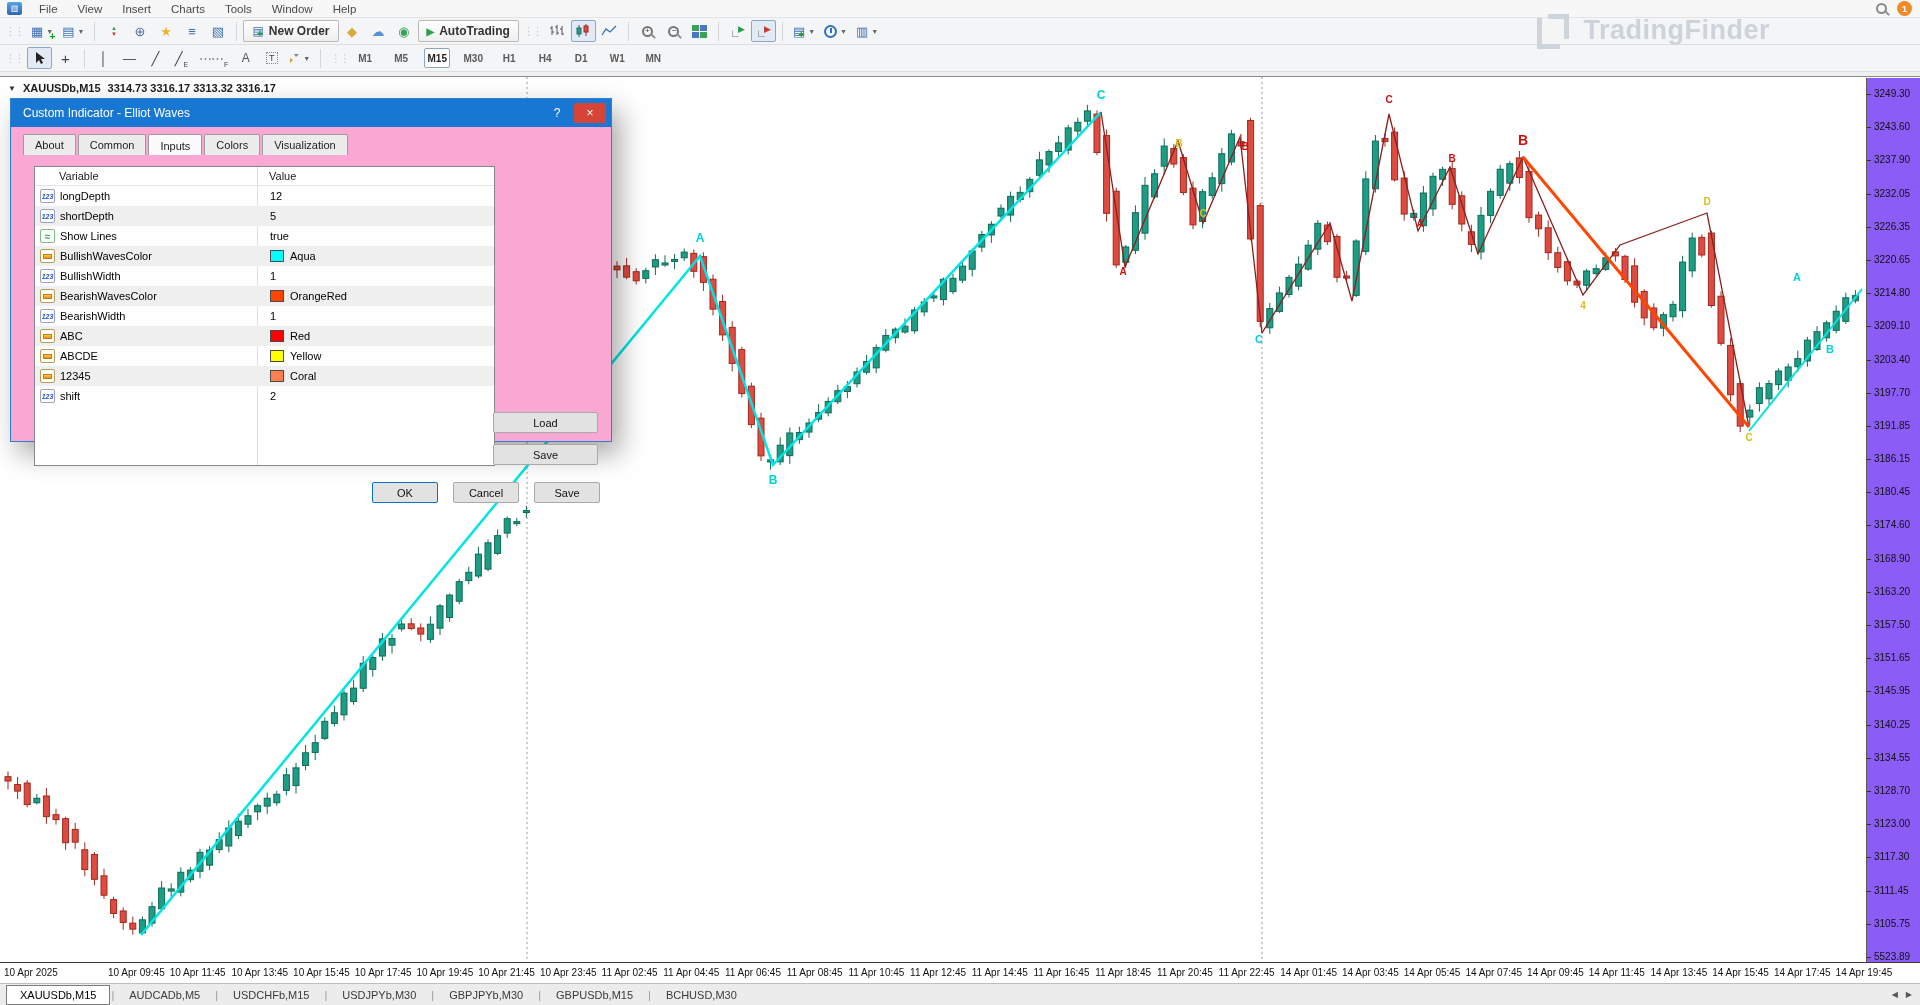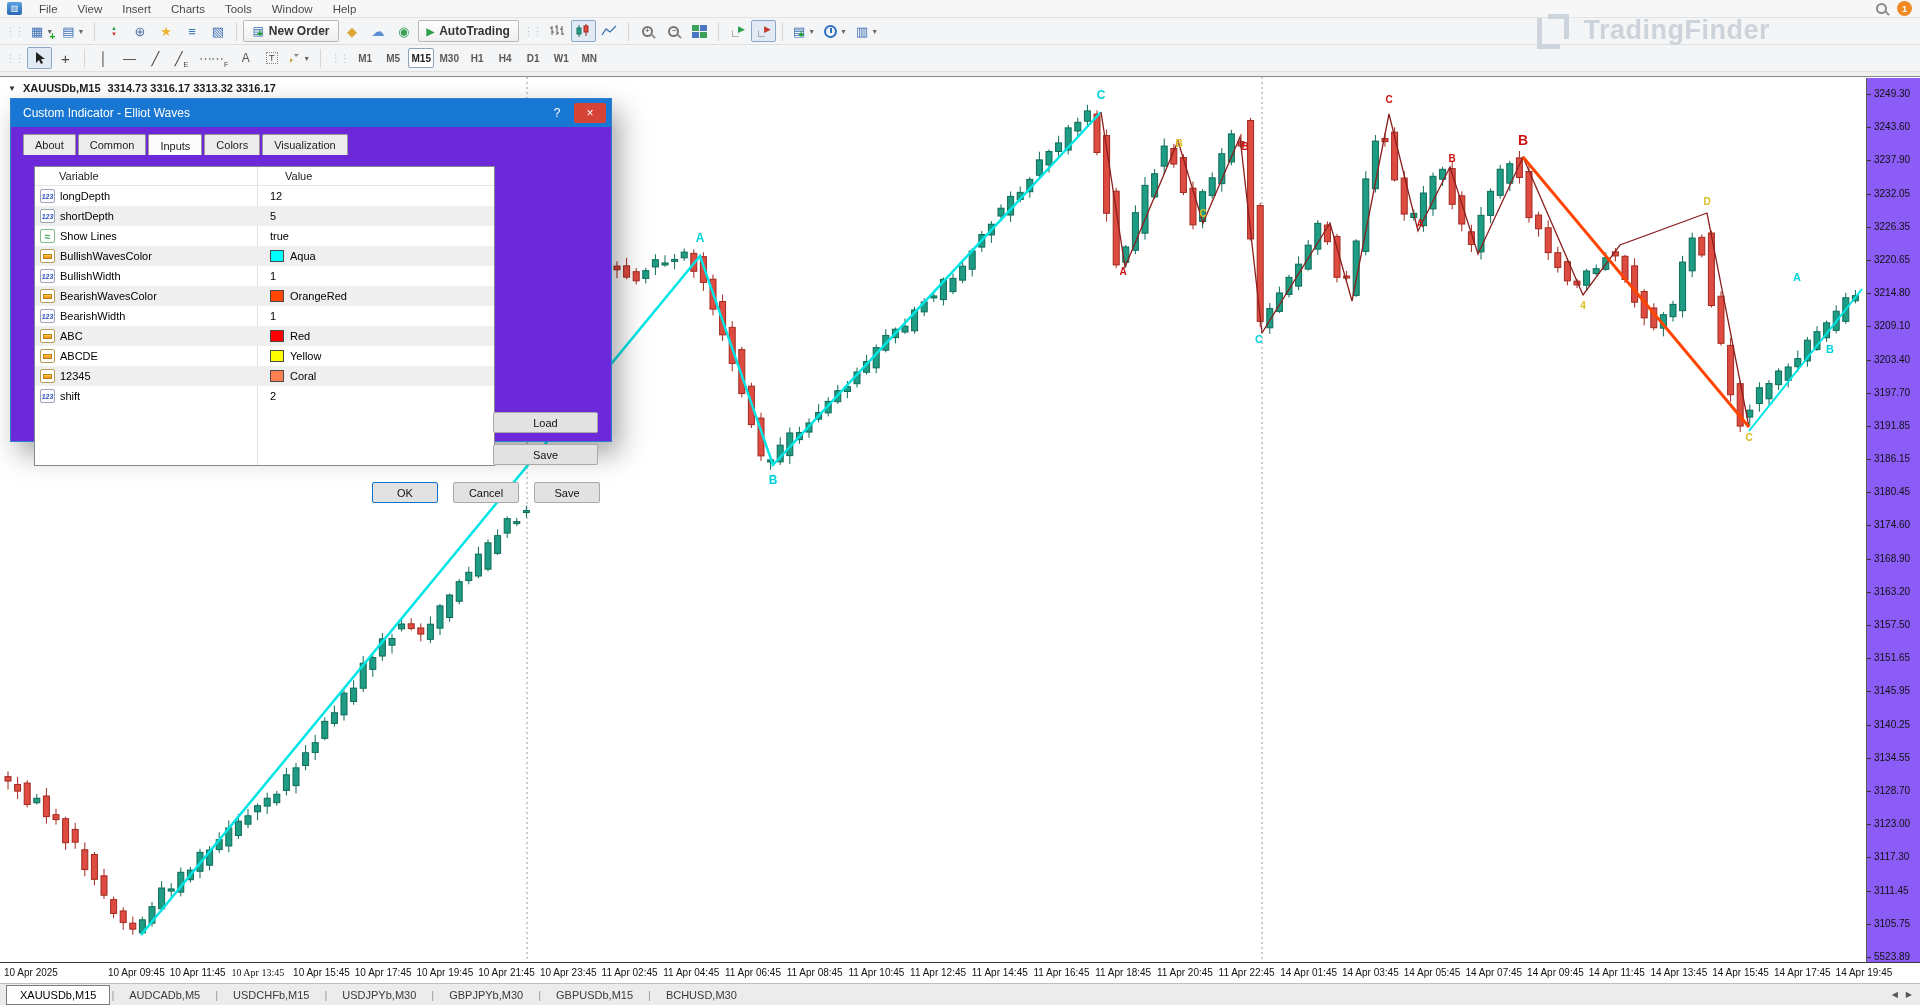--- a/index.html
+++ b/index.html
@@ -48,32 +48,32 @@
 .pa-tick{position:absolute;left:0;width:4px;height:1px;background:#333}
 .time-axis{position:absolute;top:962px;left:0;width:1920px;height:21px;background:#fff;border-top:1px solid #3a3a3a;z-index:2}
 .ta-label{position:absolute;top:4px;font-size:10px;color:#111;white-space:nowrap}
 
 .tabs-bar{position:absolute;top:983px;left:0;width:1920px;height:22px;background:#ececec;border-top:1px solid #bdbdbd;display:flex;align-items:center;padding-left:6px;z-index:2}
 .sym-tab{font-size:11px;color:#3a3a3a;padding:0 13px;height:20px;display:flex;align-items:center;border:1px solid transparent}
 .sym-tab.active{background:#fff;border-color:#7d7d7d;color:#000}
 .tab-sep{color:#9a9a9a;font-size:11px;padding:0 1px}
 .tab-arrows{margin-left:auto;margin-right:8px;display:flex;gap:8px;font-size:8px;color:#555}
 
-.dialog{position:absolute;left:10px;top:98px;width:602px;height:344px;background:#6d28d9;border:1px solid #2f80cf;box-shadow:8px 12px 26px rgba(0,0,0,.35);z-index:10}
+.dialog{position:absolute;left:10px;top:98px;width:602px;height:344px;background:#f9a8d4;border:1px solid #2f80cf;box-shadow:8px 12px 26px rgba(0,0,0,.35);z-index:10}
 .dlg-title{height:28px;background:#1877d2;color:#fff;display:flex;align-items:center;font-size:12px;padding-left:12px}
 .dlg-help{margin-left:auto;width:34px;height:28px;display:flex;align-items:center;justify-content:center;color:#fff;font-size:12px}
 .dlg-close{width:32px;height:20px;margin-right:5px;background:#d64437;color:#fff;display:flex;align-items:center;justify-content:center;font-size:12px;border-radius:2px}
 .dlg-tabs{display:flex;padding:7px 0 0 12px}
 .dlg-tab{font-size:11px;padding:4px 11px 3px;border:1px solid #9b9b9b;border-bottom:none;background:#ececec;color:#222;margin-right:2px;border-radius:2px 2px 0 0;position:relative}
 .dlg-tab.active{background:#fbfbfb;top:0;padding-top:5px;z-index:2}
 .dlg-table{position:absolute;left:23px;top:67px;width:461px;height:300px;background:#fff;border:1px solid #828790;font-size:11px;overflow:hidden}
 .col-div{position:absolute;left:222px;top:0;bottom:0;width:1px;background:#e0e0e4}
 .dlg-head{display:flex;height:19px;align-items:center;color:#222;border-bottom:1px solid #e6e6e6}
 .dlg-head .h1{padding-left:24px;width:222px}
-.dlg-head .h2{padding-left:28px}
+.dlg-head .h2{padding-left:12px}
 .dlg-row{display:flex;height:20px;align-items:center;position:relative}
 .dlg-row.striped{background:#efefef}
 .row-icon{width:15px;height:14px;margin:0 5px 0 5px;flex:0 0 auto;display:flex;align-items:center;justify-content:center;background:#fff;border:1px solid #9aa4b4;border-radius:2px;font-size:7px}
 .int-icon{color:#2a52c8;font-weight:bold;font-style:italic}
 .bool-icon{color:#2f9e3f;font-weight:bold;font-size:10px;border-color:#7fb98a}
 .color-icon{border-color:#b99b54}
 .color-icon .bar{width:9px;height:5px;background:linear-gradient(180deg,#ffd23c,#f08a18);border:1px solid #b97f1e}
 .row-name{width:197px;color:#000}
 .row-value{display:flex;align-items:flex-start;gap:6px;padding-left:13px;color:#000}
 .swatch{width:14px;height:12px;border:1px solid #4a4a4a;flex:0 0 auto}
@@ -250,21 +250,21 @@
     </span>
   <span class="tb-btn">
       <svg width="11" height="11">
         <polygon points="1,10 1,5 4,7" fill="#c7a23c"></polygon>
         <polygon points="10,1 5,1 7,4" fill="#888"></polygon>
       </svg>
       <span class="caret">▼</span>
     </span>
   <span class="tb-sep"></span>
   <span class="tb-grip">⋮⋮</span>
-  <div id="tf-group" style="display:flex;gap:2px">
+  <div id="tf-group" style="display:flex;gap:10px">
       <span class="tf-btn">M1</span>
       <span class="tf-btn">M5</span>
       <span class="tf-btn active">M15</span>
       <span class="tf-btn">M30</span>
       <span class="tf-btn">H1</span>
       <span class="tf-btn">H4</span>
       <span class="tf-btn">D1</span>
       <span class="tf-btn">W1</span>
       <span class="tf-btn">MN</span>
     </div>
@@ -734,21 +734,21 @@
       <span class="pa-label" style="top: 839.75px;">3105.75</span>
       <span class="pa-tick" style="top: 878.94px;"></span>
       <span class="pa-label" style="top: 872.94px;">5523.89</span>
     </div>
 </div>
 
 <div class="time-axis" id="time-axis">
     <span class="ta-label" style="left: 4px;">10 Apr 2025</span>
     <span class="ta-label" style="left: 108px;">10 Apr 09:45</span>
     <span class="ta-label" style="left: 169.7px;">10 Apr 11:45</span>
-    <span class="ta-label" style="left: 231.4px; font-family: Liberation Serif, serif;">10 Apr 13:45</span>
+    <span class="ta-label" style="left: 231.4px;">10 Apr 13:45</span>
     <span class="ta-label" style="left: 293.1px;">10 Apr 15:45</span>
     <span class="ta-label" style="left: 354.8px;">10 Apr 17:45</span>
     <span class="ta-label" style="left: 416.5px;">10 Apr 19:45</span>
     <span class="ta-label" style="left: 478.2px;">10 Apr 21:45</span>
     <span class="ta-label" style="left: 539.9px;">10 Apr 23:45</span>
     <span class="ta-label" style="left: 601.6px;">11 Apr 02:45</span>
     <span class="ta-label" style="left: 663.3px;">11 Apr 04:45</span>
     <span class="ta-label" style="left: 725px;">11 Apr 06:45</span>
     <span class="ta-label" style="left: 786.7px;">11 Apr 08:45</span>
     <span class="ta-label" style="left: 848.4px;">11 Apr 10:45</span>

